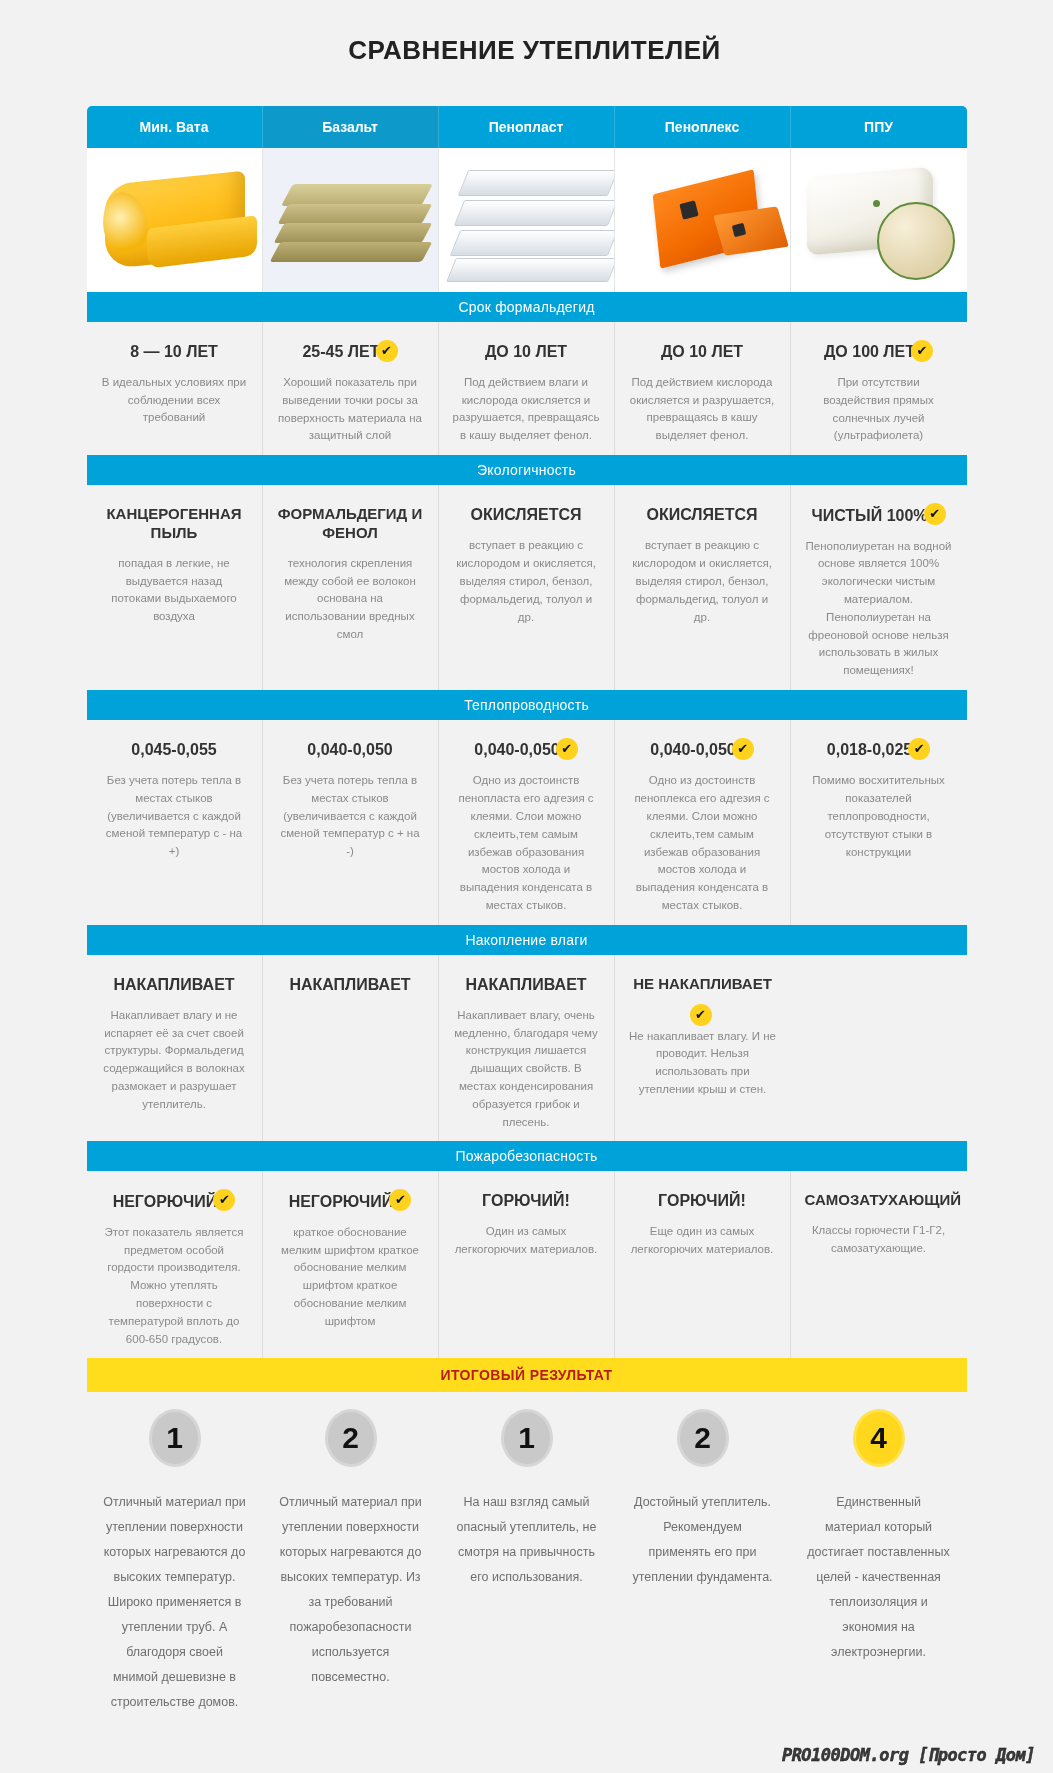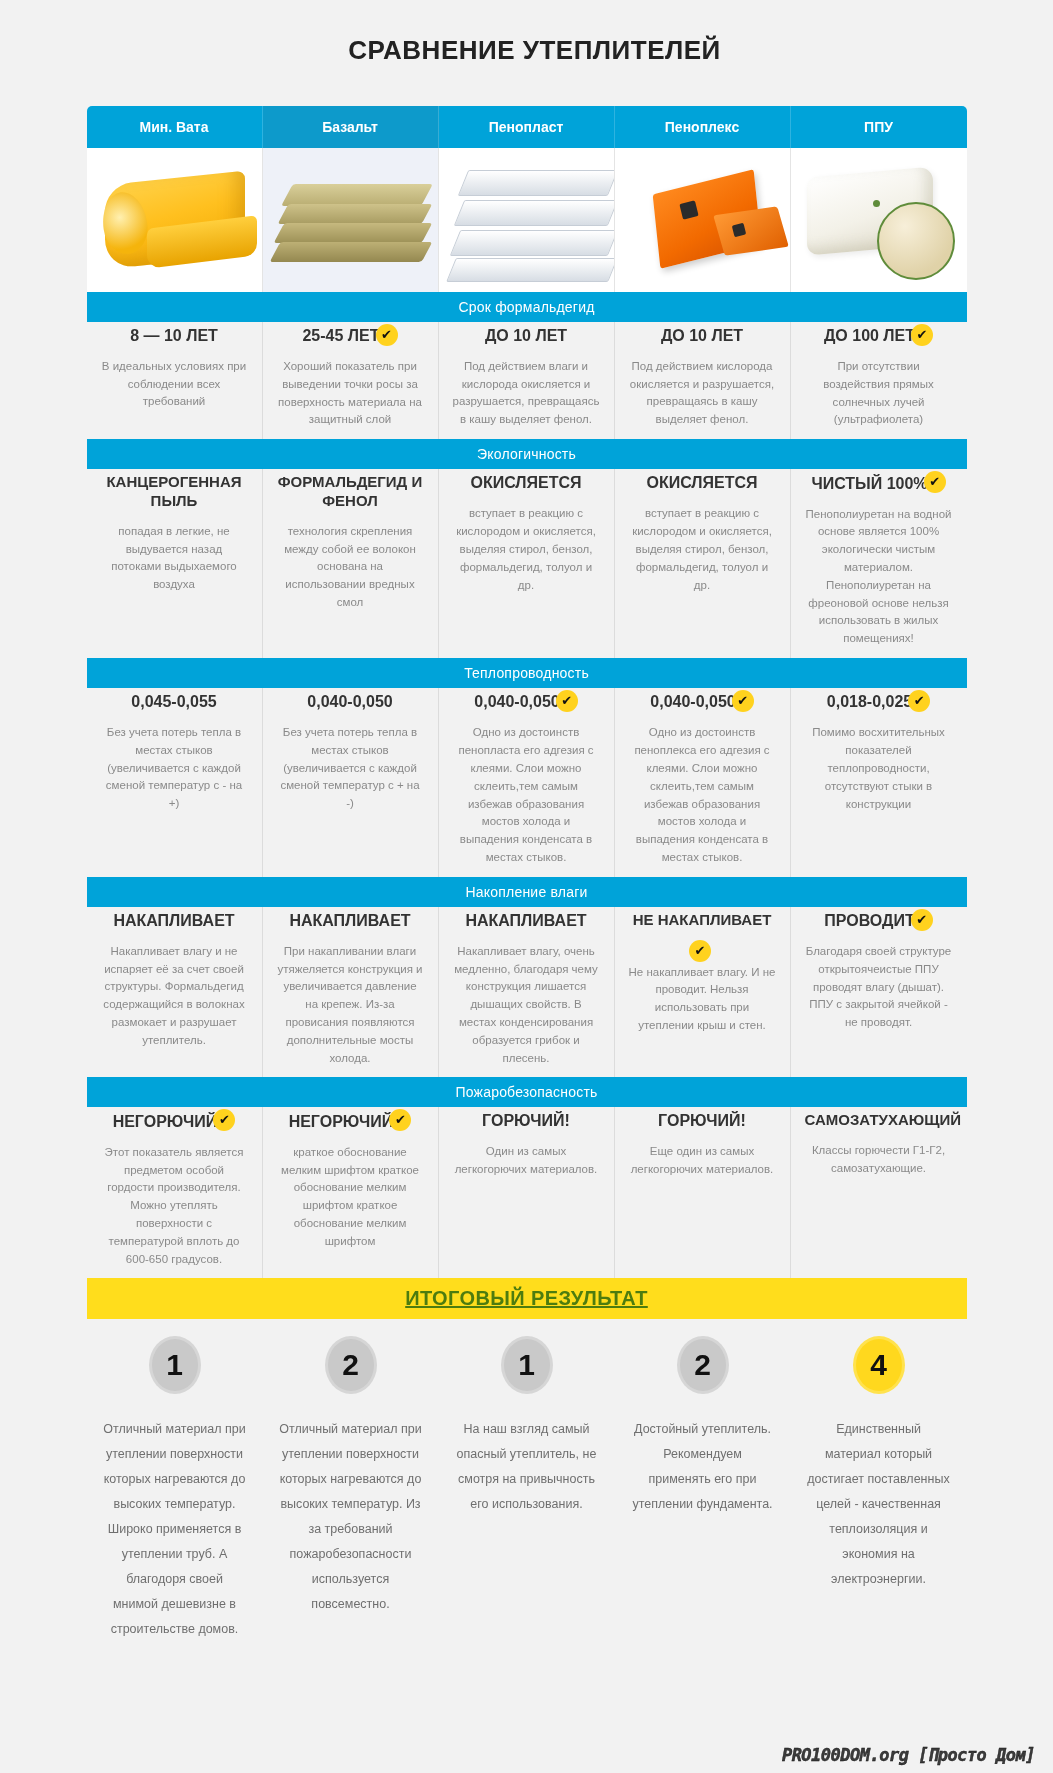--- a/index.html
+++ b/index.html
@@ -139,21 +139,21 @@
     padding: 7px 0;
     width: 100%;
     letter-spacing: 0.2px;
   }
 
   
   .data-row { display: flex; width: 100%; align-items: stretch; }
   .cell {
     width: 20%;
     border-right: 1px solid #dcdcdc;
-    padding: 4px 14px 10px 14px;
+    padding: 20px 14px 10px 14px;
     text-align: center;
     background: #f2f2f2;
   }
   .cell:last-child { border-right: none; }
 
   .cell-value {
     font-size: 16px;
     font-weight: bold;
     color: #333;
     line-height: 1.25;
@@ -178,28 +178,27 @@
   }
   .cell-desc {
     font-size: 11.5px;
     line-height: 1.55;
     color: #8a8a8a;
   }
 
   
   .final-bar {
     background: #ffdd1c;
-    color: #4d7c0f;
+    color: #b91c1c;
     text-align: center;
     font-weight: bold;
-    font-size: 20px;
+    font-size: 14px;
     padding: 9px 0;
     letter-spacing: .4px;
     width: 100%;
-    text-decoration: underline;
   }
   .final-row { display: flex; width: 100%; background: #f2f2f2; }
   .final-col { width: 20%; text-align: center; padding: 20px 16px 0 16px; }
   .rank {
     width: 46px; height: 52px; margin: 0 auto 26px auto;
     background: #c9c9c9; color: #111;
     border-radius: 50%;
     font-size: 30px; font-weight: bold;
     line-height: 52px;
     box-shadow: 0 0 0 3px #d6d6d6;
@@ -337,33 +336,28 @@
         </div>
       </div>
       <div class="section-bar">Накопление влаги</div>
       <div class="data-row">
         <div class="cell">
           <div><span class="cell-value">НАКАПЛИВАЕТ</span></div>
           <div class="cell-desc">Накапливает влагу и не испаряет её за счет своей структуры. Формальдегид содержащийся в волокнах размокает и разрушает утеплитель.</div>
         </div>
         <div class="cell">
           <div><span class="cell-value">НАКАПЛИВАЕТ</span></div>
-          <div class="cell-desc">При накапливании влаги утяжеляется конструкция и увеличивается давление на крепеж. Из-за провисания появляются дополнительные мосты холода.</div>
         </div>
         <div class="cell">
           <div><span class="cell-value">НАКАПЛИВАЕТ</span></div>
           <div class="cell-desc">Накапливает влагу, очень медленно, благодаря чему конструкция лишается дышащих свойств. В местах конденсирования образуется грибок и плесень.</div>
         </div>
         <div class="cell">
           <div><span class="cell-value tight">НЕ НАКАПЛИВАЕТ</span><span class="check-badge">✔</span></div>
           <div class="cell-desc">Не накапливает влагу. И не проводит. Нельзя использовать при утеплении крыш и стен.</div>
-        </div>
-        <div class="cell">
-          <div><span class="cell-value">ПРОВОДИТ</span><span class="check-badge">✔</span></div>
-          <div class="cell-desc">Благодаря своей структуре открытоячеистые ППУ проводят влагу (дышат). ППУ с закрытой ячейкой - не проводят.</div>
         </div>
       </div>
       <div class="section-bar">Пожаробезопасность</div>
       <div class="data-row">
         <div class="cell">
           <div><span class="cell-value">НЕГОРЮЧИЙ</span><span class="check-badge">✔</span></div>
           <div class="cell-desc">Этот показатель является предметом особой гордости производителя. Можно утеплять поверхности с температурой вплоть до 600-650 градусов.</div>
         </div>
         <div class="cell">
           <div><span class="cell-value">НЕГОРЮЧИЙ</span><span class="check-badge">✔</span></div>

